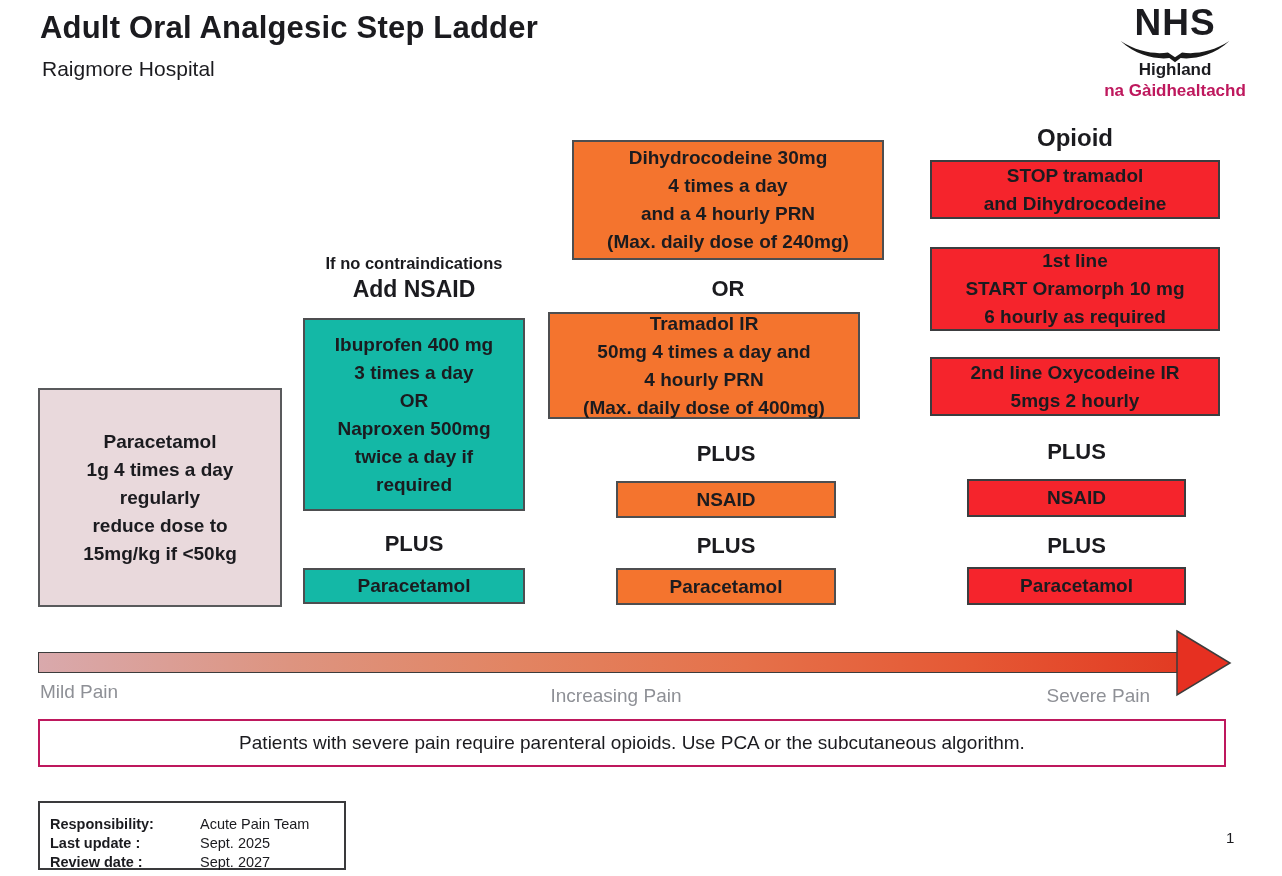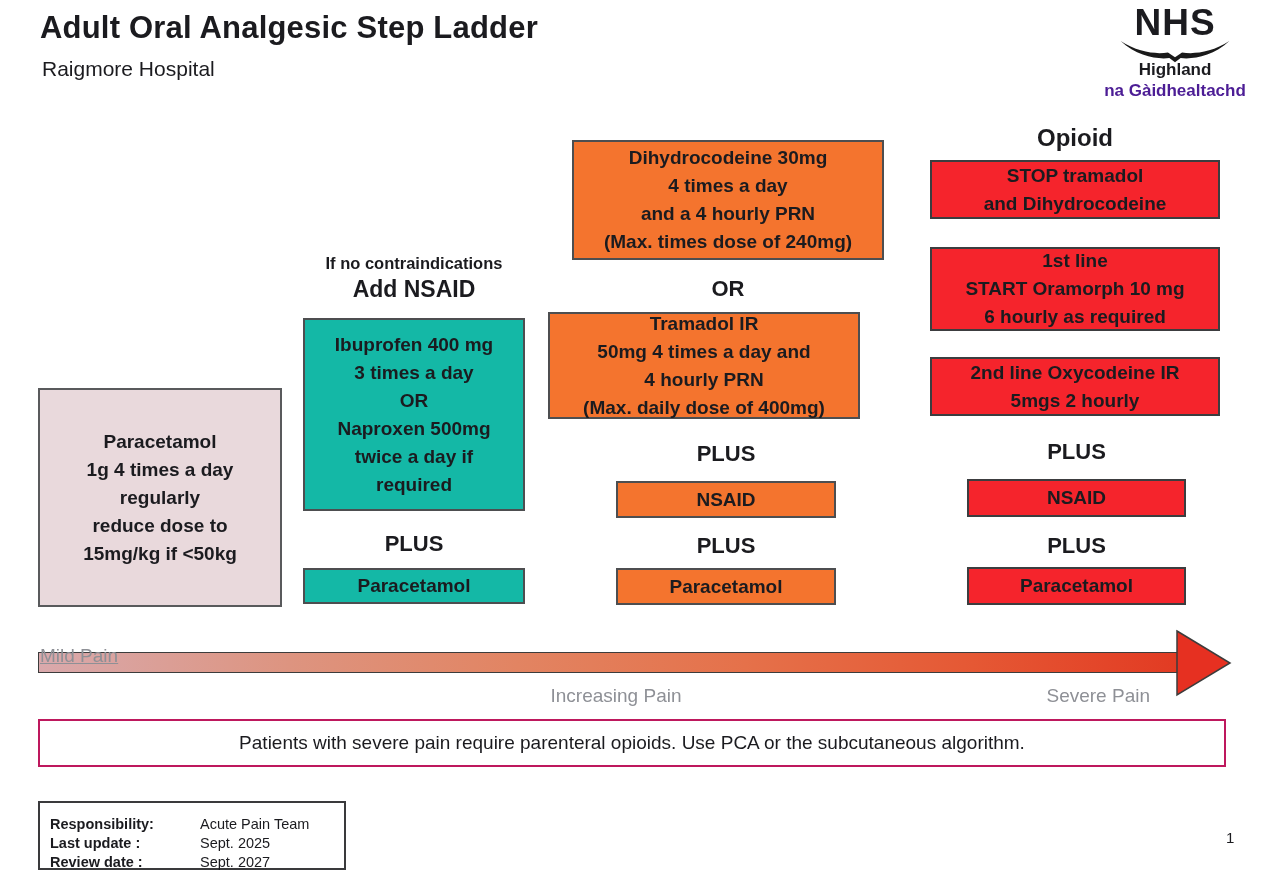--- a/index.html
+++ b/index.html
@@ -7,21 +7,21 @@
   .canvas { position: relative; width: 1282px; height: 876px; background: #ffffff; overflow: hidden; }
 
   
   .title { position: absolute; left: 40px; top: 10px; font-size: 31px; font-weight: bold; letter-spacing: 0.2px; }
   .subtitle { position: absolute; left: 42px; top: 57px; font-size: 21px; }
 
   .logo { position: absolute; left: 1100px; top: 4px; width: 150px; text-align: center; }
   .logo .nhs { font-size: 37px; font-weight: bold; letter-spacing: 1px; line-height: 1.0; }
   .logo .swoosh { display: block; margin: 0 auto; width: 124px; height: 24px; margin-top: -2px; }
   .logo .highland { font-size: 17px; font-weight: bold; margin-top: -3px; }
-  .logo .gaelic { font-size: 17px; font-weight: bold; color: #4c1d95; margin-top: 1px; }
+  .logo .gaelic { font-size: 17px; font-weight: bold; color: #be185d; margin-top: 1px; }
 
   
   .box { position: absolute; display: flex; flex-direction: column; align-items: center; justify-content: center;
          text-align: center; font-weight: bold; font-size: 19px; line-height: 28px; box-sizing: border-box; }
   .b-step1 { background: #e9d9dc; border: 2px solid #595a5c; }
   .b-step2 { background: #14b8a6; border: 2px solid #4d4e50; }
   .b-step3 { background: #f4742e; border: 2px solid #4d4e50; }
   .b-step4 { background: #f5242c; border: 2px solid #3c3d3f; }
 
   .col-label { position: absolute; text-align: center; font-weight: bold; }
@@ -86,21 +86,21 @@
       <div>twice a day if</div>
       <div>required</div>
     </div>
   <div class="col-label lbl-22" style="left:303px; top:531px; width:222px;">PLUS</div>
   <div class="box b-step2" style="left:303px; top:568px; width:222px; height:36px;">Paracetamol</div>
 
   <div class="box b-step3" style="left:572px; top:140px; width:312px; height:120px;text-align:right;">
       <div>Dihydrocodeine 30mg</div>
       <div>4 times a day</div>
       <div>and a 4 hourly PRN</div>
-      <div>(Max. times dose of 240mg)</div>
+      <div>(Max. daily dose of 240mg)</div>
     </div>
   <div class="col-label lbl-22" style="left:572px; top:276px; width:312px;">OR</div>
   <div class="box b-step3" style="left:548px; top:312px; width:312px; height:107px;">
       <div>Tramadol IR</div>
       <div>50mg 4 times a day and</div>
       <div>4 hourly PRN</div>
       <div>(Max. daily dose of 400mg)</div>
     </div>
   <div class="col-label lbl-22" style="left:616px; top:441px; width:220px;">PLUS</div>
   <div class="box b-step3" style="left:616px; top:481px; width:220px; height:37px;">NSAID</div>
@@ -124,21 +124,21 @@
   <div class="col-label lbl-22" style="left:967px; top:439px; width:219px;">PLUS</div>
   <div class="box b-step4" style="left:967px; top:479px; width:219px; height:38px;">NSAID</div>
   <div class="col-label lbl-22" style="left:967px; top:533px; width:219px;">PLUS</div>
   <div class="box b-step4" style="left:967px; top:567px; width:219px; height:38px;">Paracetamol</div>
 
   <div class="arrow-bar"></div>
   <svg class="arrow-head" width="56" height="68" viewBox="0 0 56 68">
     <polygon points="1,2 54,34 1,66" fill="#e63021" stroke="#3c3c3c" stroke-width="1.5"></polygon>
   </svg>
 
-  <div class="pain-label" style="left:40px; top:645px;text-decoration:underline;">Mild Pain</div>
+  <div class="pain-label" style="left:40px; top:681px;">Mild Pain</div>
   <div class="pain-label" style="left:460px; top:685px; width:312px; text-align:center;">Increasing Pain</div>
   <div class="pain-label" style="left:930px; top:685px; width:220px; text-align:right;">Severe Pain</div>
 
   <div class="notice">Patients with severe pain require parenteral opioids. Use PCA or the subcutaneous algorithm.</div>
 
   <div class="resp">
     <div class="row">
       <span class="lab">Responsibility:</span>
       <span class="val">Acute Pain Team</span>
     </div>

